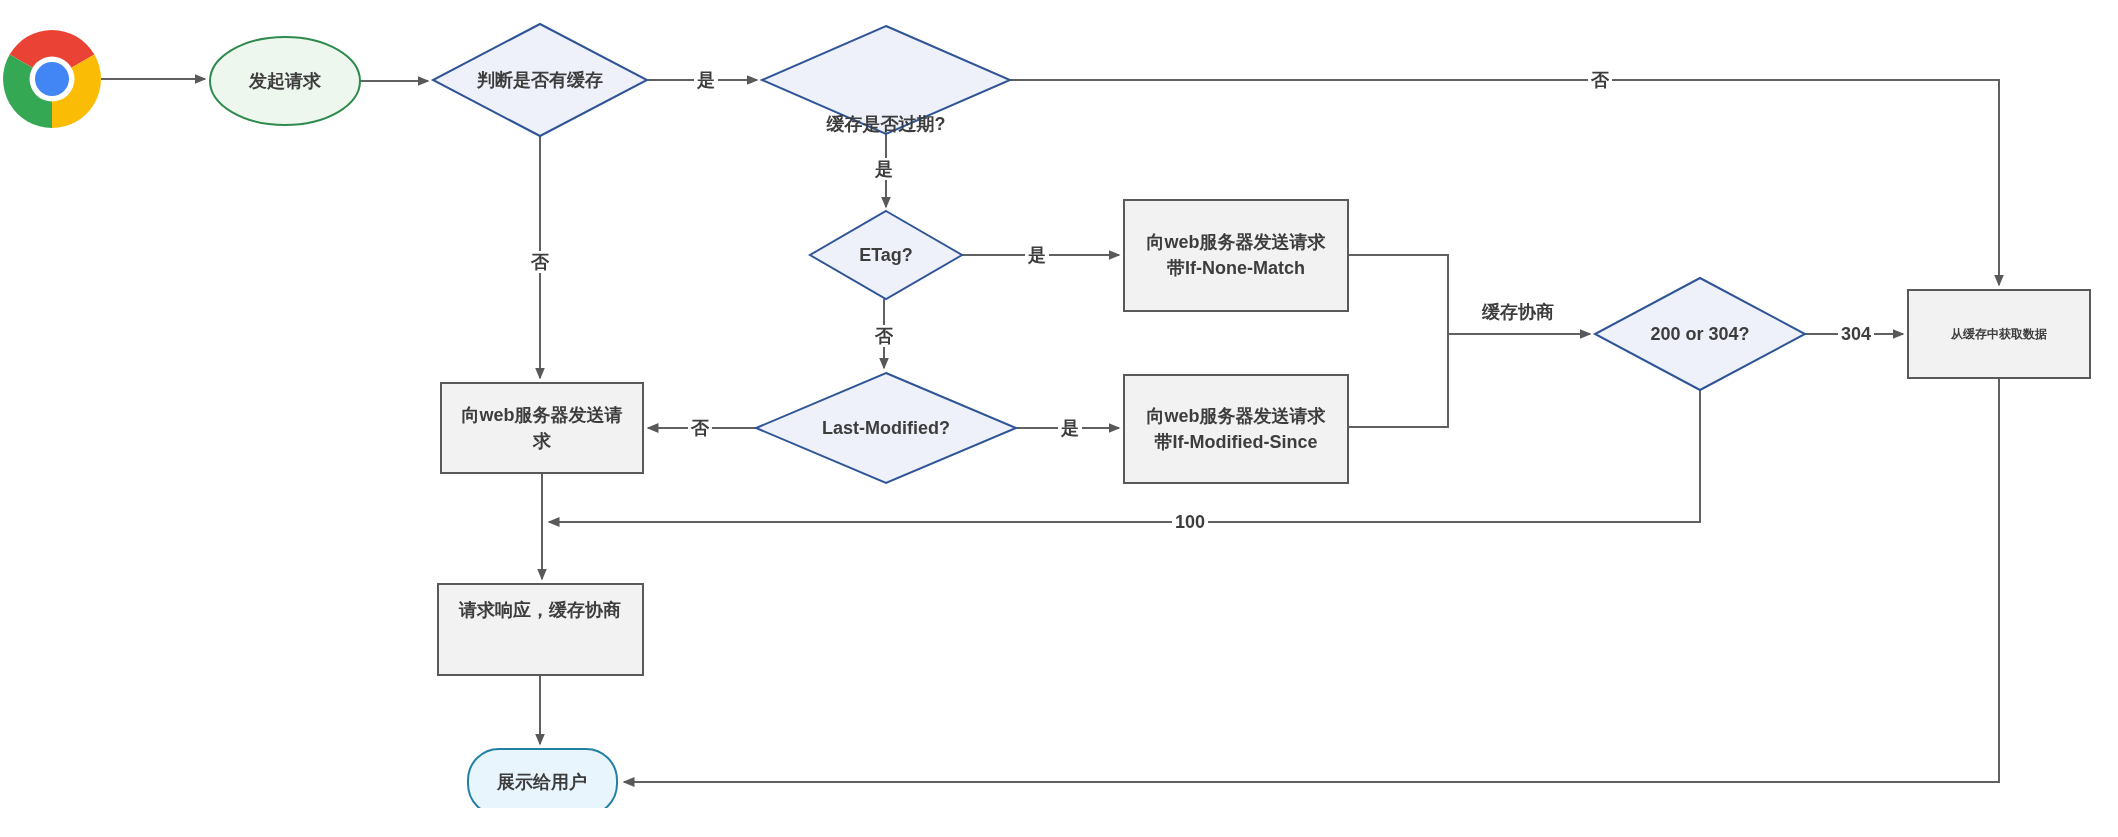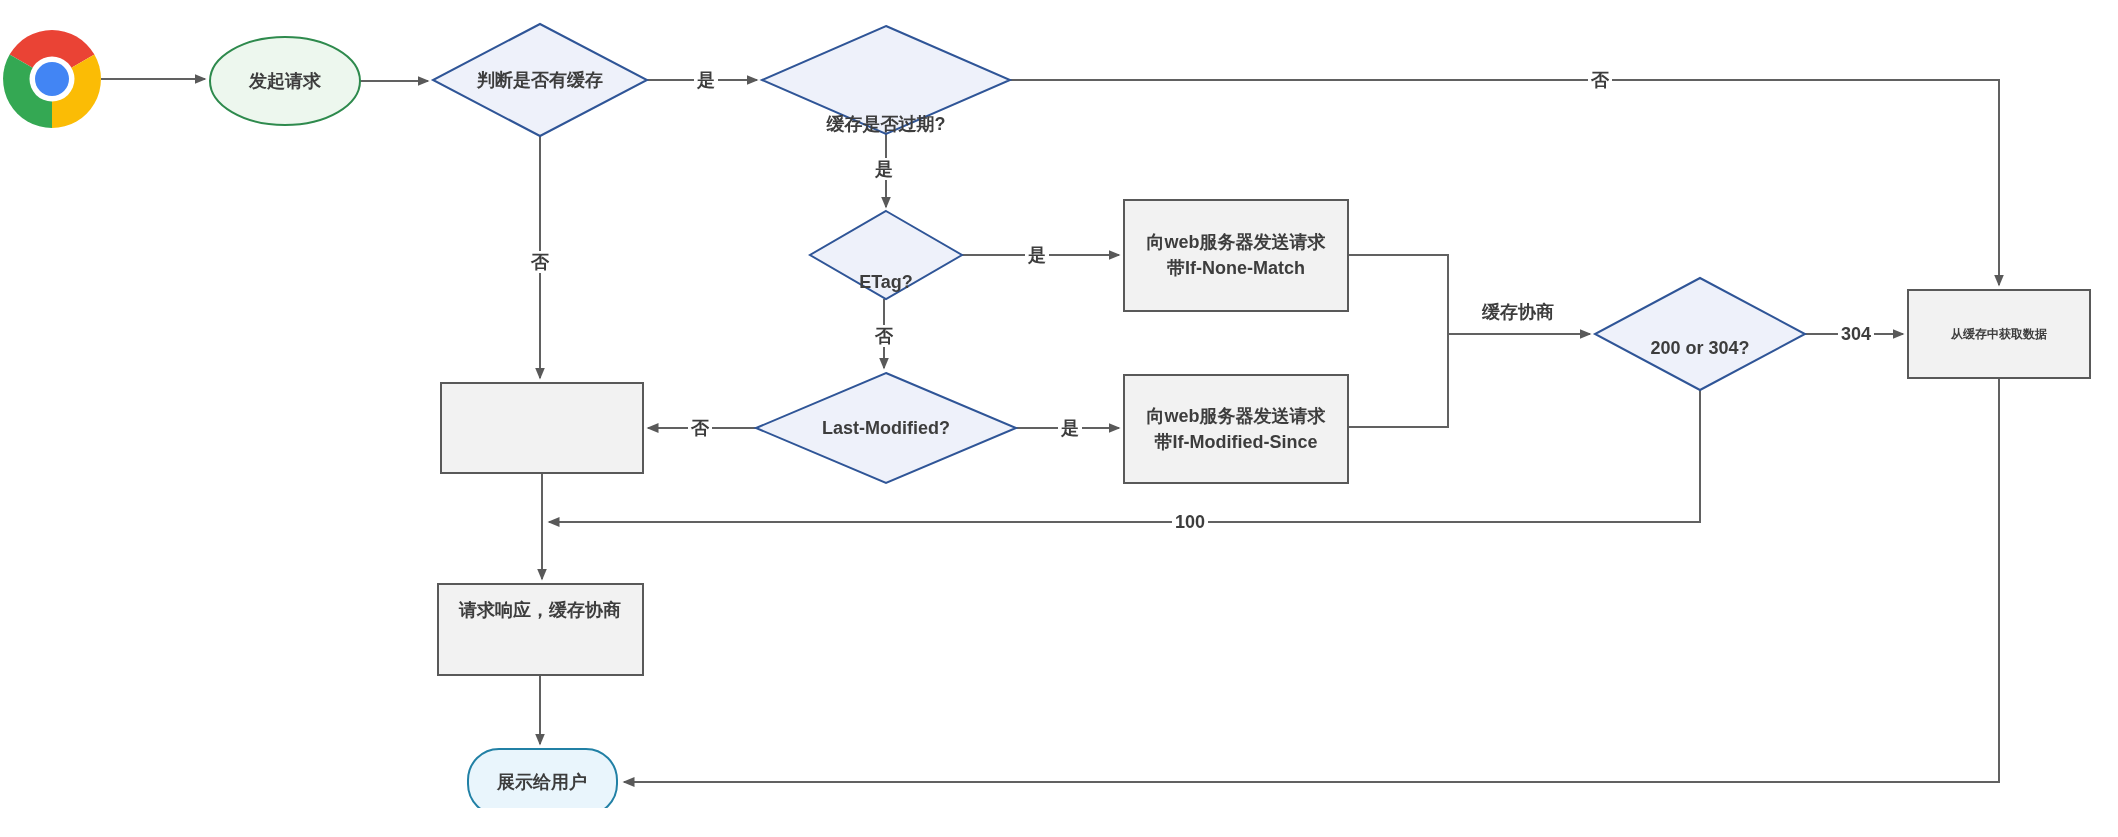--- a/index.html
+++ b/index.html
@@ -74,31 +74,35 @@
     <rect x="441" y="383" width="202" height="90" fill="#f2f2f2" stroke="#595959" stroke-width="2"></rect>
     <rect x="1908" y="290" width="182" height="88" fill="#f2f2f2" stroke="#595959" stroke-width="2"></rect>
     <rect x="438" y="584" width="205" height="91" fill="#f2f2f2" stroke="#595959" stroke-width="2"></rect>
 
     <rect x="468" y="749" width="149" height="66" rx="31" ry="31" fill="#e9f5fc" stroke="#2180a5" stroke-width="2"></rect>
   </svg>
 
   <div class="nlabel" style="left:285px;top:81px;">发起请求</div>
   <div class="nlabel" style="left:540px;top:80px;">判断是否有缓存</div>
   <div class="nlabel" style="left:886px;top:80px;margin-top:44px;">缓存是否过期?</div>
-  <div class="nlabel" style="left:886px;top:255px;margin-top:27px;">ETag?</div>
+  <div class="nlabel" style="left:886px;top:255px;">ETag?</div>
   <div class="nlabel" style="left:886px;top:428px;">Last-Modified?</div>
-  <div class="nlabel" style="left:1700px;top:334px;margin-top:14px;">200 or 304?</div>
+  <div class="nlabel" style="left:1700px;top:334px;">200 or 304?</div>
 
   <div class="nlabel" style="left:1236px;top:255px;">
     <span>向web服务器发送请求</span>
     <span>带If-None-Match</span>
   </div>
   <div class="nlabel" style="left:1236px;top:429px;">
     <span>向web服务器发送请求</span>
     <span>带If-Modified-Since</span>
+  </div>
+  <div class="nlabel" style="left:542px;top:428px;">
+    <span>向web服务器发送请</span>
+    <span>求</span>
   </div>
 
   <div class="nlabel" style="left:1999px;top:334px;font-size:12px;">从缓存中获取数据</div>
   <div class="nlabel" style="left:540px;top:610px;">请求响应，缓存协商</div>
   <div class="nlabel" style="left:542px;top:782px;">展示给用户</div>
 
   <div class="elabel" style="left:706px;top:80px;">是</div>
   <div class="elabel" style="left:540px;top:262px;">否</div>
   <div class="elabel" style="left:1600px;top:80px;">否</div>
   <div class="elabel" style="left:884px;top:169px;">是</div>

